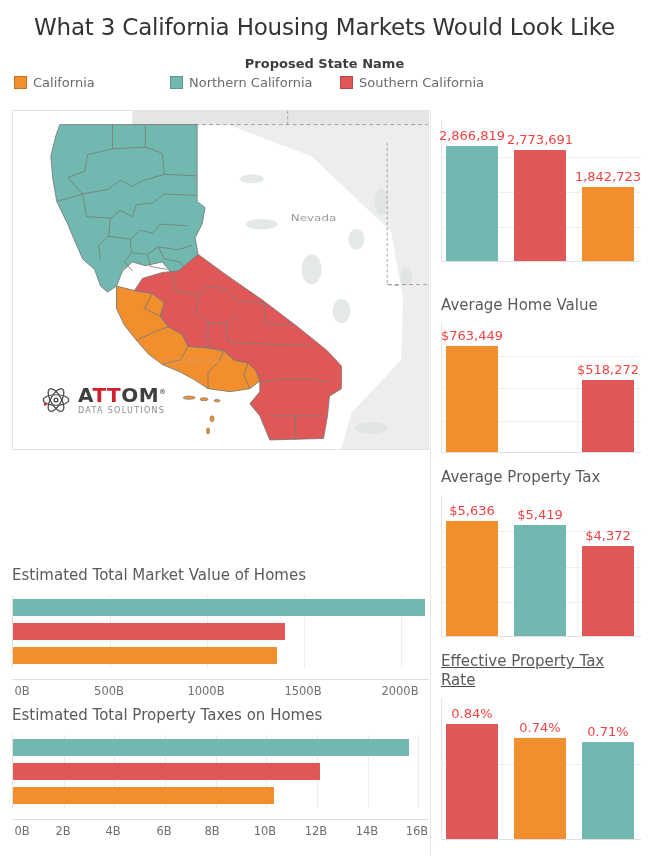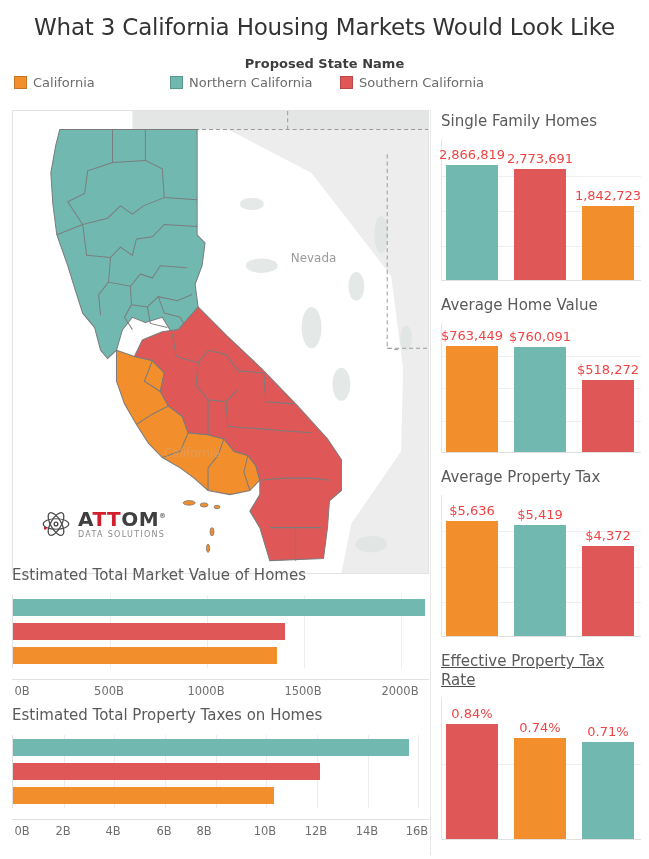--- a/index.html
+++ b/index.html
@@ -65,21 +65,21 @@
     position: absolute;
     left: 430px; top: 110px;
     width: 1px; height: 745px;
     background: #e8e8e8;
   }
 
   
   #map-panel {
     position: absolute;
     left: 12px; top: 110px;
-    width: 417px; height: 464px;
+    width: 417px; height: 340px;
     border: 1px solid #e3e3e3;
     box-sizing: border-box;
     background: #ffffff;
     overflow: hidden;
   }
   #map-svg { display: block; width: 100%; height: 100%; }
   #map-logo {
     position: absolute;
     left: 28px; bottom: 34px;
     display: flex;
@@ -344,30 +344,29 @@
     <div class="hbar-grid" style="left:405px"></div>
     <div class="hbar-row" style="top:4px;  width:396px; background:#71b8b1"></div>
     <div class="hbar-row" style="top:28px; width:307px; background:#e05758"></div>
     <div class="hbar-row" style="top:52px; width:261px; background:#f28e2b"></div>
   </div>
   <div class="hbar-axis">
     <span class="hbar-tick" style="left:10px">0B</span>
     <span class="hbar-tick" style="left:51px">2B</span>
     <span class="hbar-tick" style="left:101px">4B</span>
     <span class="hbar-tick" style="left:152px">6B</span>
-    <span class="hbar-tick" style="left:192px">8B</span>
+    <span class="hbar-tick" style="left:200px">8B</span>
     <span class="hbar-tick" style="left:253px">10B</span>
     <span class="hbar-tick" style="left:304px">12B</span>
     <span class="hbar-tick" style="left:355px">14B</span>
     <span class="hbar-tick" style="left:405px">16B</span>
   </div>
 </div>
 
 <div class="vbar-block" id="vbar-sfh">
-  <div class="chart-title">Single Family Homes</div>
   <div class="vbar-plot" style="height:142px">
     <div class="vbar-grid" style="top:37px"></div>
     <div class="vbar-grid" style="top:72px"></div>
     <div class="vbar-grid" style="top:107px"></div>
     <div class="vbar-col" style="left:4px">
       <span class="vbar-label" style="bottom:118px">2,866,819</span>
       <div class="vbar-rect" style="height:115px; background:#71b8b1"></div>
     </div>
     <div class="vbar-col" style="left:72px">
       <span class="vbar-label" style="bottom:114px">2,773,691</span>
@@ -383,24 +382,20 @@
 <div class="vbar-block" id="vbar-value">
   <div class="chart-title">Average Home  Value</div>
   <div class="vbar-plot" style="height:130px">
     <div class="vbar-grid" style="top:33px"></div>
     <div class="vbar-grid" style="top:65px"></div>
     <div class="vbar-grid" style="top:98px"></div>
     <div class="vbar-col" style="left:4px">
       <span class="vbar-label" style="bottom:109px">$763,449</span>
       <div class="vbar-rect" style="height:106px; background:#f28e2b"></div>
     </div>
-    <div class="vbar-col" style="left:72px">
-      <span class="vbar-label" style="bottom:108px">$760,091</span>
-      <div class="vbar-rect" style="height:105px; background:#71b8b1"></div>
-    </div>
     <div class="vbar-col" style="left:140px">
       <span class="vbar-label" style="bottom:75px">$518,272</span>
       <div class="vbar-rect" style="height:72px; background:#e05758"></div>
     </div>
   </div>
 </div>
 
 <div class="vbar-block" id="vbar-tax">
   <div class="chart-title">Average Property Tax</div>
   <div class="vbar-plot" style="height:142px">

